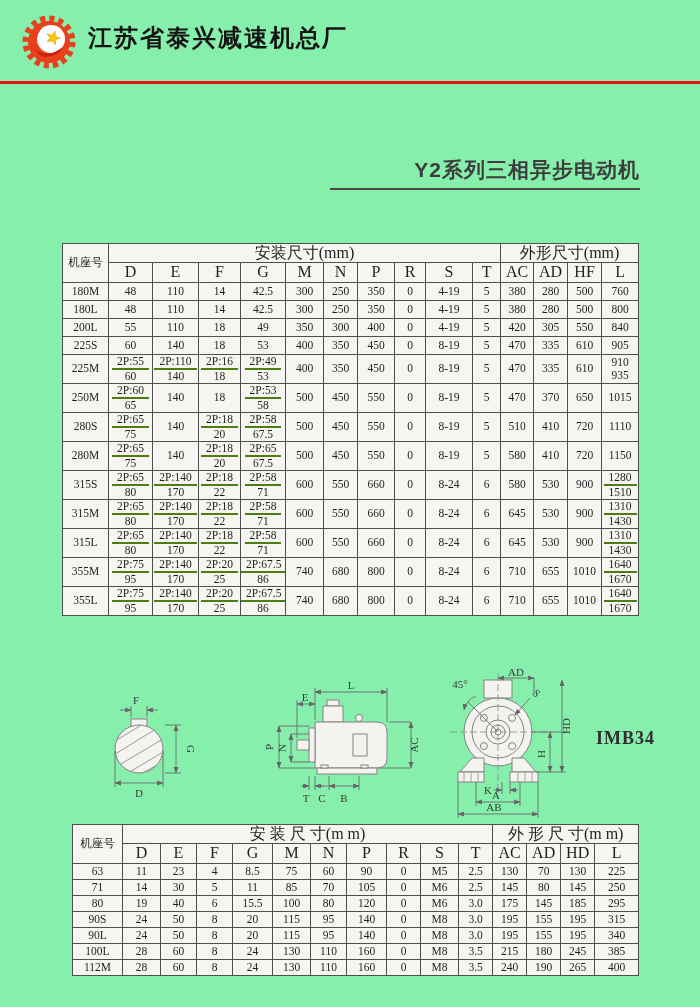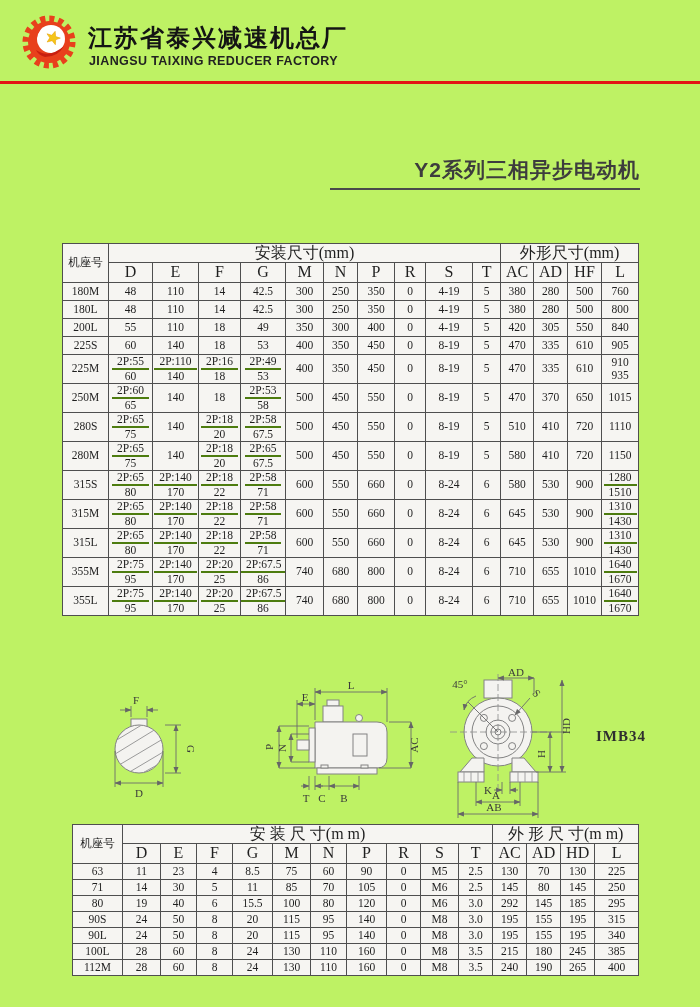--- a/index.html
+++ b/index.html
@@ -1,16 +1,16 @@
 <!DOCTYPE html>
 <html><head>
 <meta charset="utf-8">
 <style>
   html,body { margin:0; padding:0; background:#fff; }
-  .page { position:relative; width:700px; height:1007px; background:#bef264; overflow:hidden;
+  .page { position:relative; width:700px; height:1007px; background:#86efac; overflow:hidden;
           font-family:"Liberation Serif", serif; }
 
   
   .hdr { position:absolute; left:0; top:0; width:700px; height:81px; }
   .logo { position:absolute; left:20px; top:12px; }
   .co-cn { position:absolute; left:88px; top:22px; font-family:"Liberation Sans", sans-serif;
            font-size:24px; font-weight:bold; color:#141414; letter-spacing:2px; }
   .co-en { position:absolute; left:89px; top:54px; font-family:"Liberation Sans", sans-serif;
            font-size:12.5px; font-weight:bold; color:#222; letter-spacing:0.4px; }
   .redline { position:absolute; left:0; top:81px; width:700px; height:3px; background:#e31515; }
@@ -37,39 +37,38 @@
   .t2 tbody tr { height:16px; }
   .frac-top { width:fit-content; margin:0 auto; border-bottom:2px solid #4d7c0f; padding:0 5px 1px 5px; line-height:12px; }
   .frac-top.nobar { border-bottom:none; }
   .frac-bot { line-height:13px; }
 
   .note { position:absolute; left:58px; top:644px; font-size:13px; color:#1c1c1c; letter-spacing:1px; }
 
   
   .diag { position:absolute; }
   .diag text { font-family:"Liberation Serif", serif; font-size:11px; fill:#3a3a3a; }
-  .imb { position:absolute; left:596px; top:728px; font-size:15px; font-weight:600;
+  .imb { position:absolute; left:596px; top:728px; font-size:18px; font-weight:600;
          color:#2f2f2f; letter-spacing:1px; }
 </style>
 </head>
 <body>
 
 <div class="page">
 
   <div class="hdr">
     <svg class="logo" width="58" height="62" viewBox="0 0 58 62">
       <circle cx="29" cy="30" r="23" fill="none" stroke="#e8401c" stroke-width="7" stroke-dasharray="5 4"></circle>
       <circle cx="29" cy="30" r="21" fill="#e8401c"></circle>
       <circle cx="31" cy="27" r="14" fill="#ffffff"></circle>
       <path d="M16,38 Q29,47 44,34 Q38,45 25,45 Q18,43 16,38 z" fill="#c81f10"></path>
       <path d="M21,17 Q14,26 18,37 Q10,30 13,20 z" fill="#e8401c"></path>
       <path transform="translate(33,26) rotate(18)" d="M0,-7 L2.05,-2.16 L7,-2.16 L3.1,0.83 L4.33,5.66 L0,2.8 L-4.33,5.66 L-3.1,0.83 L-7,-2.16 L-2.05,-2.16 Z" fill="#f5c518" stroke="#e8a000" stroke-width="0.5"></path>
     </svg>
     <div class="co-cn">江苏省泰兴减速机总厂</div>
-    <div class="co-en">JIANGSU TAIXING REDUCER FACTORY</div>
   </div>
   <div class="redline"></div>
 
   <div class="title">Y2系列三相异步电动机</div>
   <div class="title-rule"></div>
 
   <table class="dim-table t1">
       <colgroup>
         <col style="width: 46px;">
         <col style="width: 44px;">
@@ -685,21 +684,21 @@
           <td>19</td>
           <td>40</td>
           <td>6</td>
           <td>15.5</td>
           <td>100</td>
           <td>80</td>
           <td>120</td>
           <td>0</td>
           <td>M6</td>
           <td>3.0</td>
-          <td>292</td>
+          <td>175</td>
           <td>145</td>
           <td>185</td>
           <td>295</td>
         </tr>
         <tr>
           <td>90S</td>
           <td>24</td>
           <td>50</td>
           <td>8</td>
           <td>20</td>

